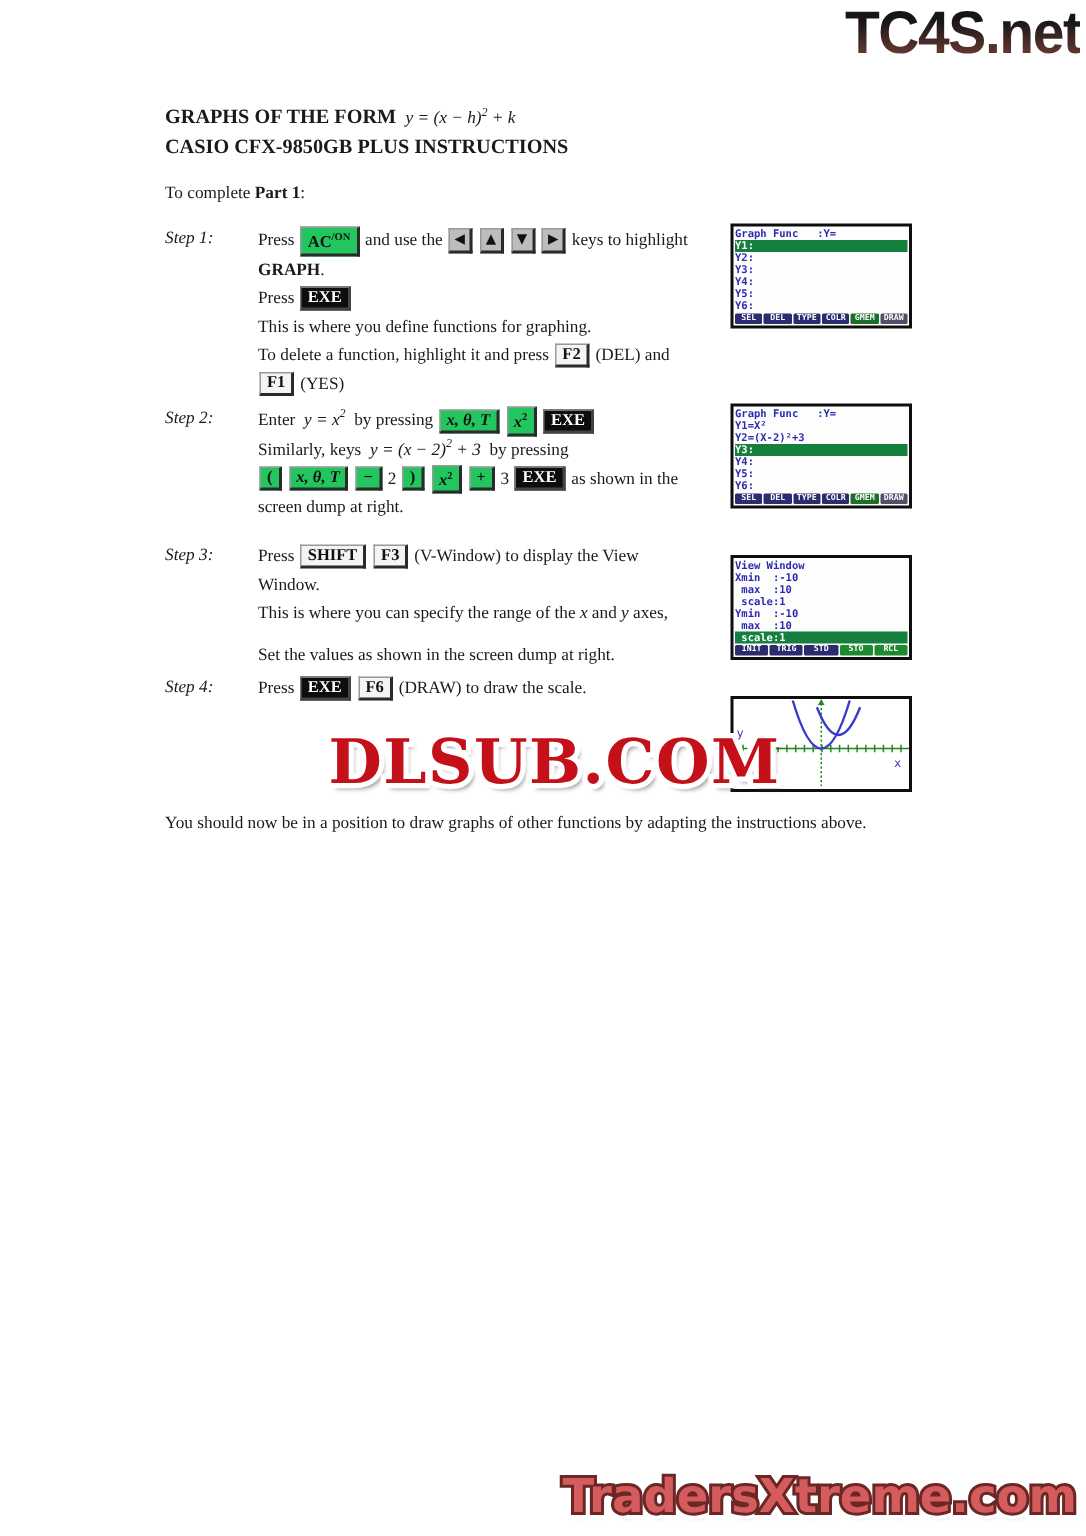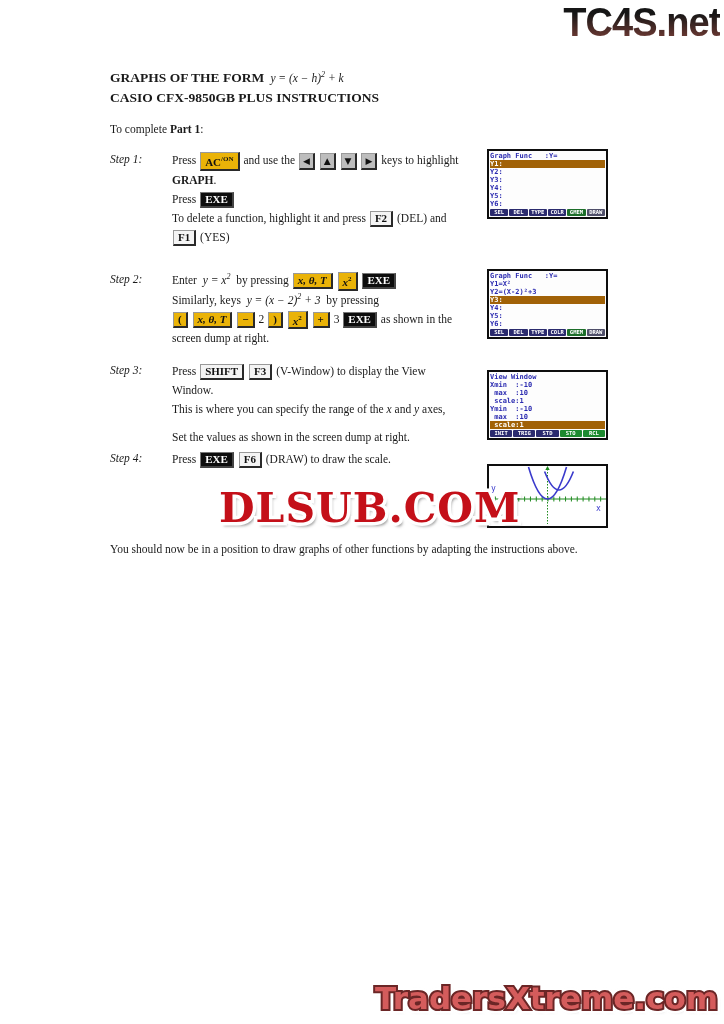--- a/index.html
+++ b/index.html
@@ -43,39 +43,39 @@
   .footer-line { position:absolute; left:110px; top:543px; width:540px; }
 
   .step { position:absolute; left:110px; width:380px; }
   .step-label { position:absolute; left:0; top:2px; font-style:italic; }
   .step-body { margin-left:62px; }
   .line { line-height:19px; }
   .gap { height:9px; }
 
   
   .key {
-    display:inline-block; background:#eab308; color:#111;
+    display:inline-block; background:#22c55e; color:#111;
     border:1px solid #999; border-right:2px solid #2a2a2a; border-bottom:2px solid #2a2a2a;
     padding:0 4px; font-weight:bold; font-size:11px; line-height:13px;
     font-family:"Liberation Serif", serif; vertical-align:middle; margin:0 1px;
   }
   .key.dark  { background:#0d0d0d; color:#ffffff; border:1px solid #777; border-right:2px solid #444; border-bottom:2px solid #444; }
   .key.light { background:#f4f4f4; }
   .key.arrow { background:#bdbdbd; font-size:9px; line-height:12px; padding:1px 3px; font-family:"DejaVu Sans", sans-serif; }
   .key .it   { font-style:italic; }
   .key sup   { font-size:7px; }
 
   
   .calc {
     position:absolute; width:121px; border:2px solid #0e0e0e; background:#fdfdfd;
     font-family:"DejaVu Sans Mono", monospace; font-weight:bold;
     font-size:7px; line-height:8px; color:#2a2ab0; padding:1px 1px 9px 1px;
   }
   .calc-row { white-space:pre; width:100%; }
-  .calc-row.hl { background:#a16207; color:#ffffff; }
+  .calc-row.hl { background:#15803d; color:#ffffff; }
   .calc-menu { position:absolute; left:1px; right:1px; bottom:1px; display:flex; gap:1px; }
   .calc-tab { flex:1; color:#ffffff; font-size:5.5px; line-height:7px; text-align:center;
               font-family:"DejaVu Sans Mono", monospace; border-radius:1px; overflow:hidden; }
 
   .calc-graph { position:absolute; width:121px; height:64px; border:2px solid #0e0e0e; background:#ffffff; }
 </style>
 </head>
 <body>
 
 <div id="page">
@@ -103,20 +103,21 @@
         <span class="key arrow">▲</span>
         <span class="key arrow">▼</span>
         <span class="key arrow">▶</span>
         <span>keys to highlight</span>
       </div>
       <div class="line"><b>GRAPH</b><span>.</span></div>
       <div class="line">
         <span>Press</span>
         <span class="key dark">EXE</span>
       </div>
+      <div class="line">This is where you define functions for graphing.</div>
       <div class="line">
         <span>To delete a function, highlight it and press</span>
         <span class="key light">F2</span>
         <span>(DEL) and</span>
       </div>
       <div class="line">
         <span class="key light">F1</span>
         <span>(YES)</span>
       </div>
     </div>

